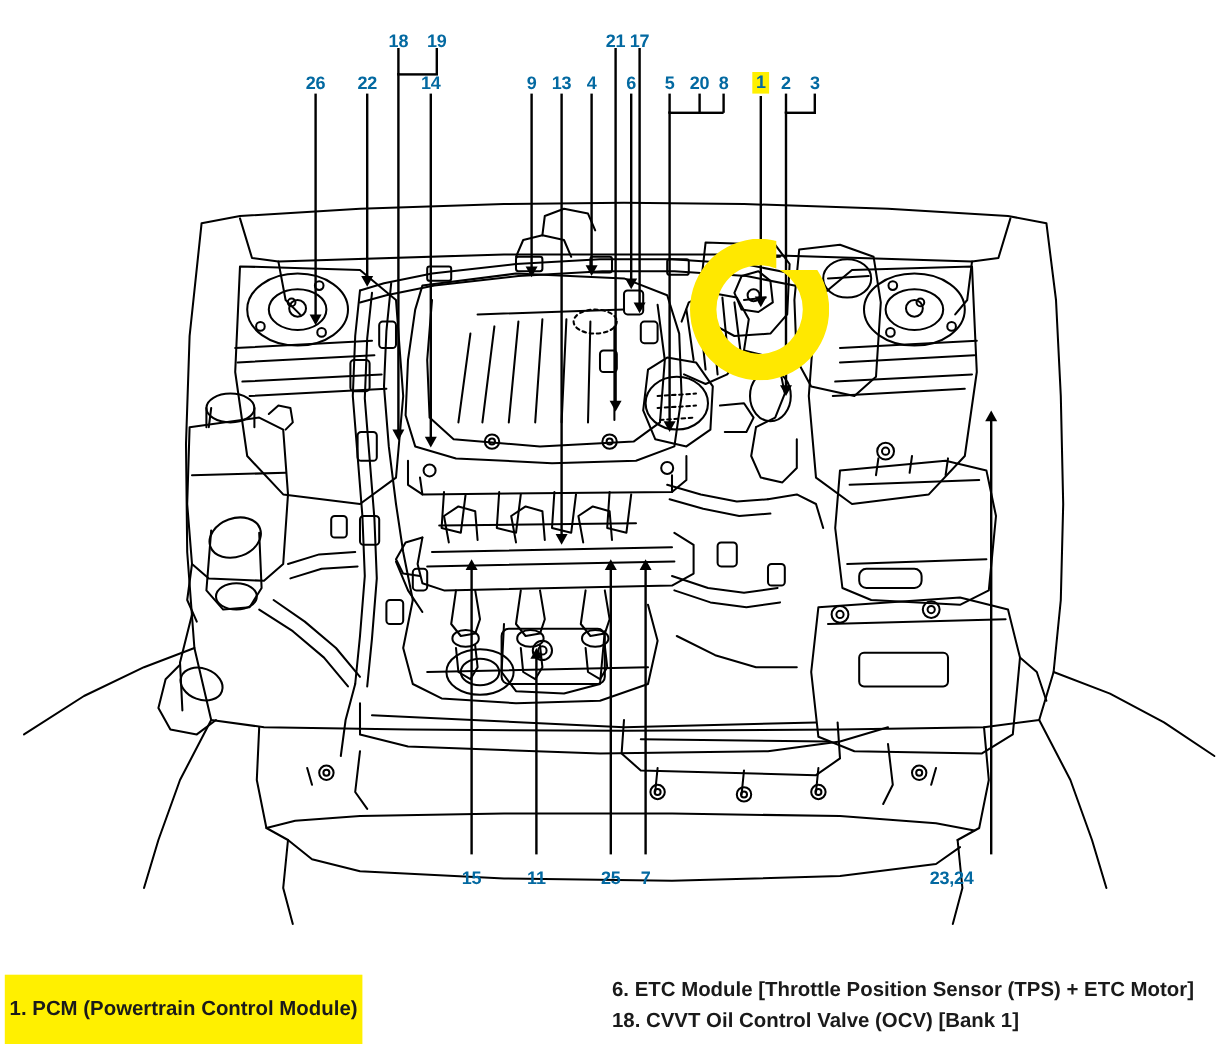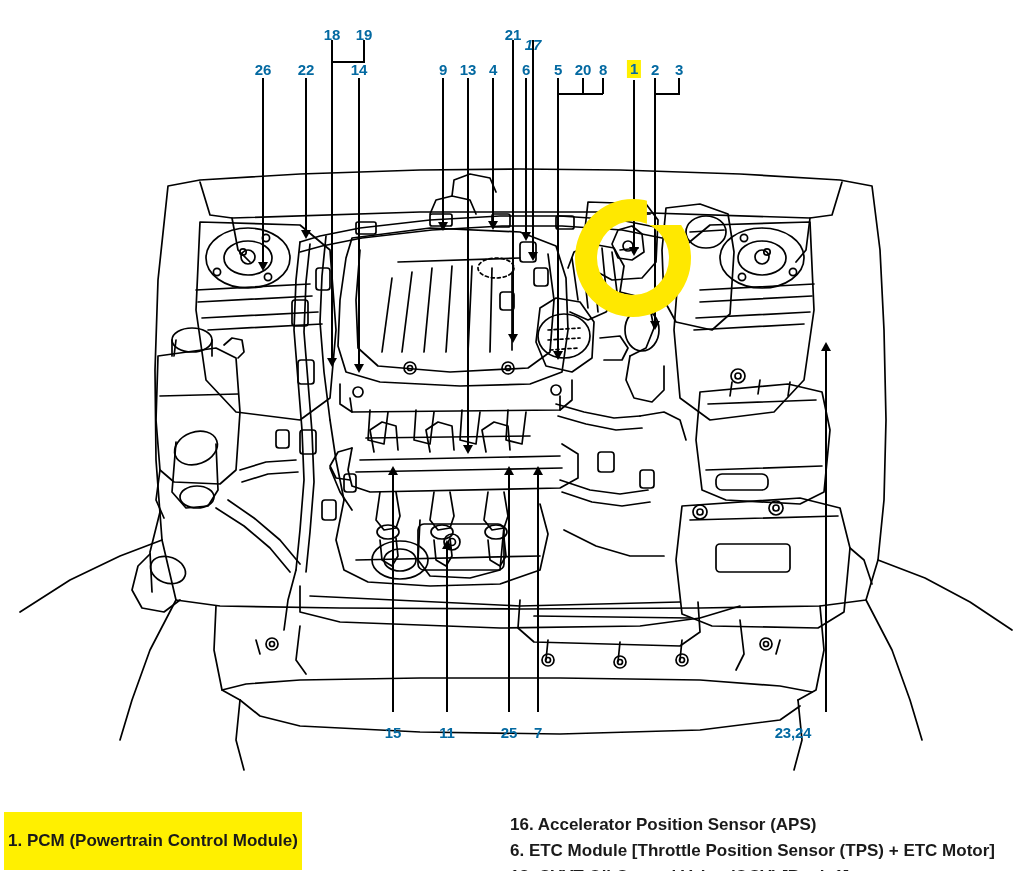--- a/index.html
+++ b/index.html
@@ -447,21 +447,21 @@
   <div>
     <div class="callout" style="left:263px; top:62px;">26</div>
     <div class="callout" style="left:306px; top:62px;">22</div>
     <div class="callout" style="left:332px; top:27px;">18</div>
     <div class="callout" style="left:364px; top:27px;text-align:right;">19</div>
     <div class="callout" style="left:359px; top:62px;">14</div>
     <div class="callout" style="left:443px; top:62px;">9</div>
     <div class="callout" style="left:468px; top:62px;">13</div>
     <div class="callout" style="left:493px; top:62px;">4</div>
     <div class="callout" style="left:513px; top:27px;">21</div>
-    <div class="callout" style="left:533px; top:37px;font-style:italic;">17</div>
+    <div class="callout" style="left:533px; top:27px;">17</div>
     <div class="callout" style="left:526px; top:62px;">6</div>
     <div class="callout" style="left:558px; top:62px;">5</div>
     <div class="callout" style="left:583px; top:62px;">20</div>
     <div class="callout" style="left:603px; top:62px;">8</div>
     <div class="callout hl" style="left:634px; top:60px;">1</div>
     <div class="callout" style="left:655px; top:62px;">2</div>
     <div class="callout" style="left:679px; top:62px;">3</div>
 
     <div class="callout" style="left:393px; top:725px;">15</div>
     <div class="callout" style="left:447px; top:725px;">11</div>
@@ -473,19 +473,18 @@
   <div id="bottom-divider"></div>
 
   <div id="legend">
     <div class="legend-col" id="legend-col-left">
       <div>
         <span class="legend-item hl">1. PCM (Powertrain Control Module)</span>
       </div>
       <div class="legend-item">3. Intake Air Temperature Sensor (IATS)</div>
     </div>
     <div class="legend-col" id="legend-col-right">
-      <div class="legend-item">16. Accelerator Position Sensor (APS)</div>
       <div class="legend-item">6. ETC Module [Throttle Position Sensor (TPS) + ETC Motor]</div>
       <div class="legend-item">18. CVVT Oil Control Valve (OCV) [Bank 1]</div>
     </div>
   </div>
 
 </div>
 
 </body></html>

